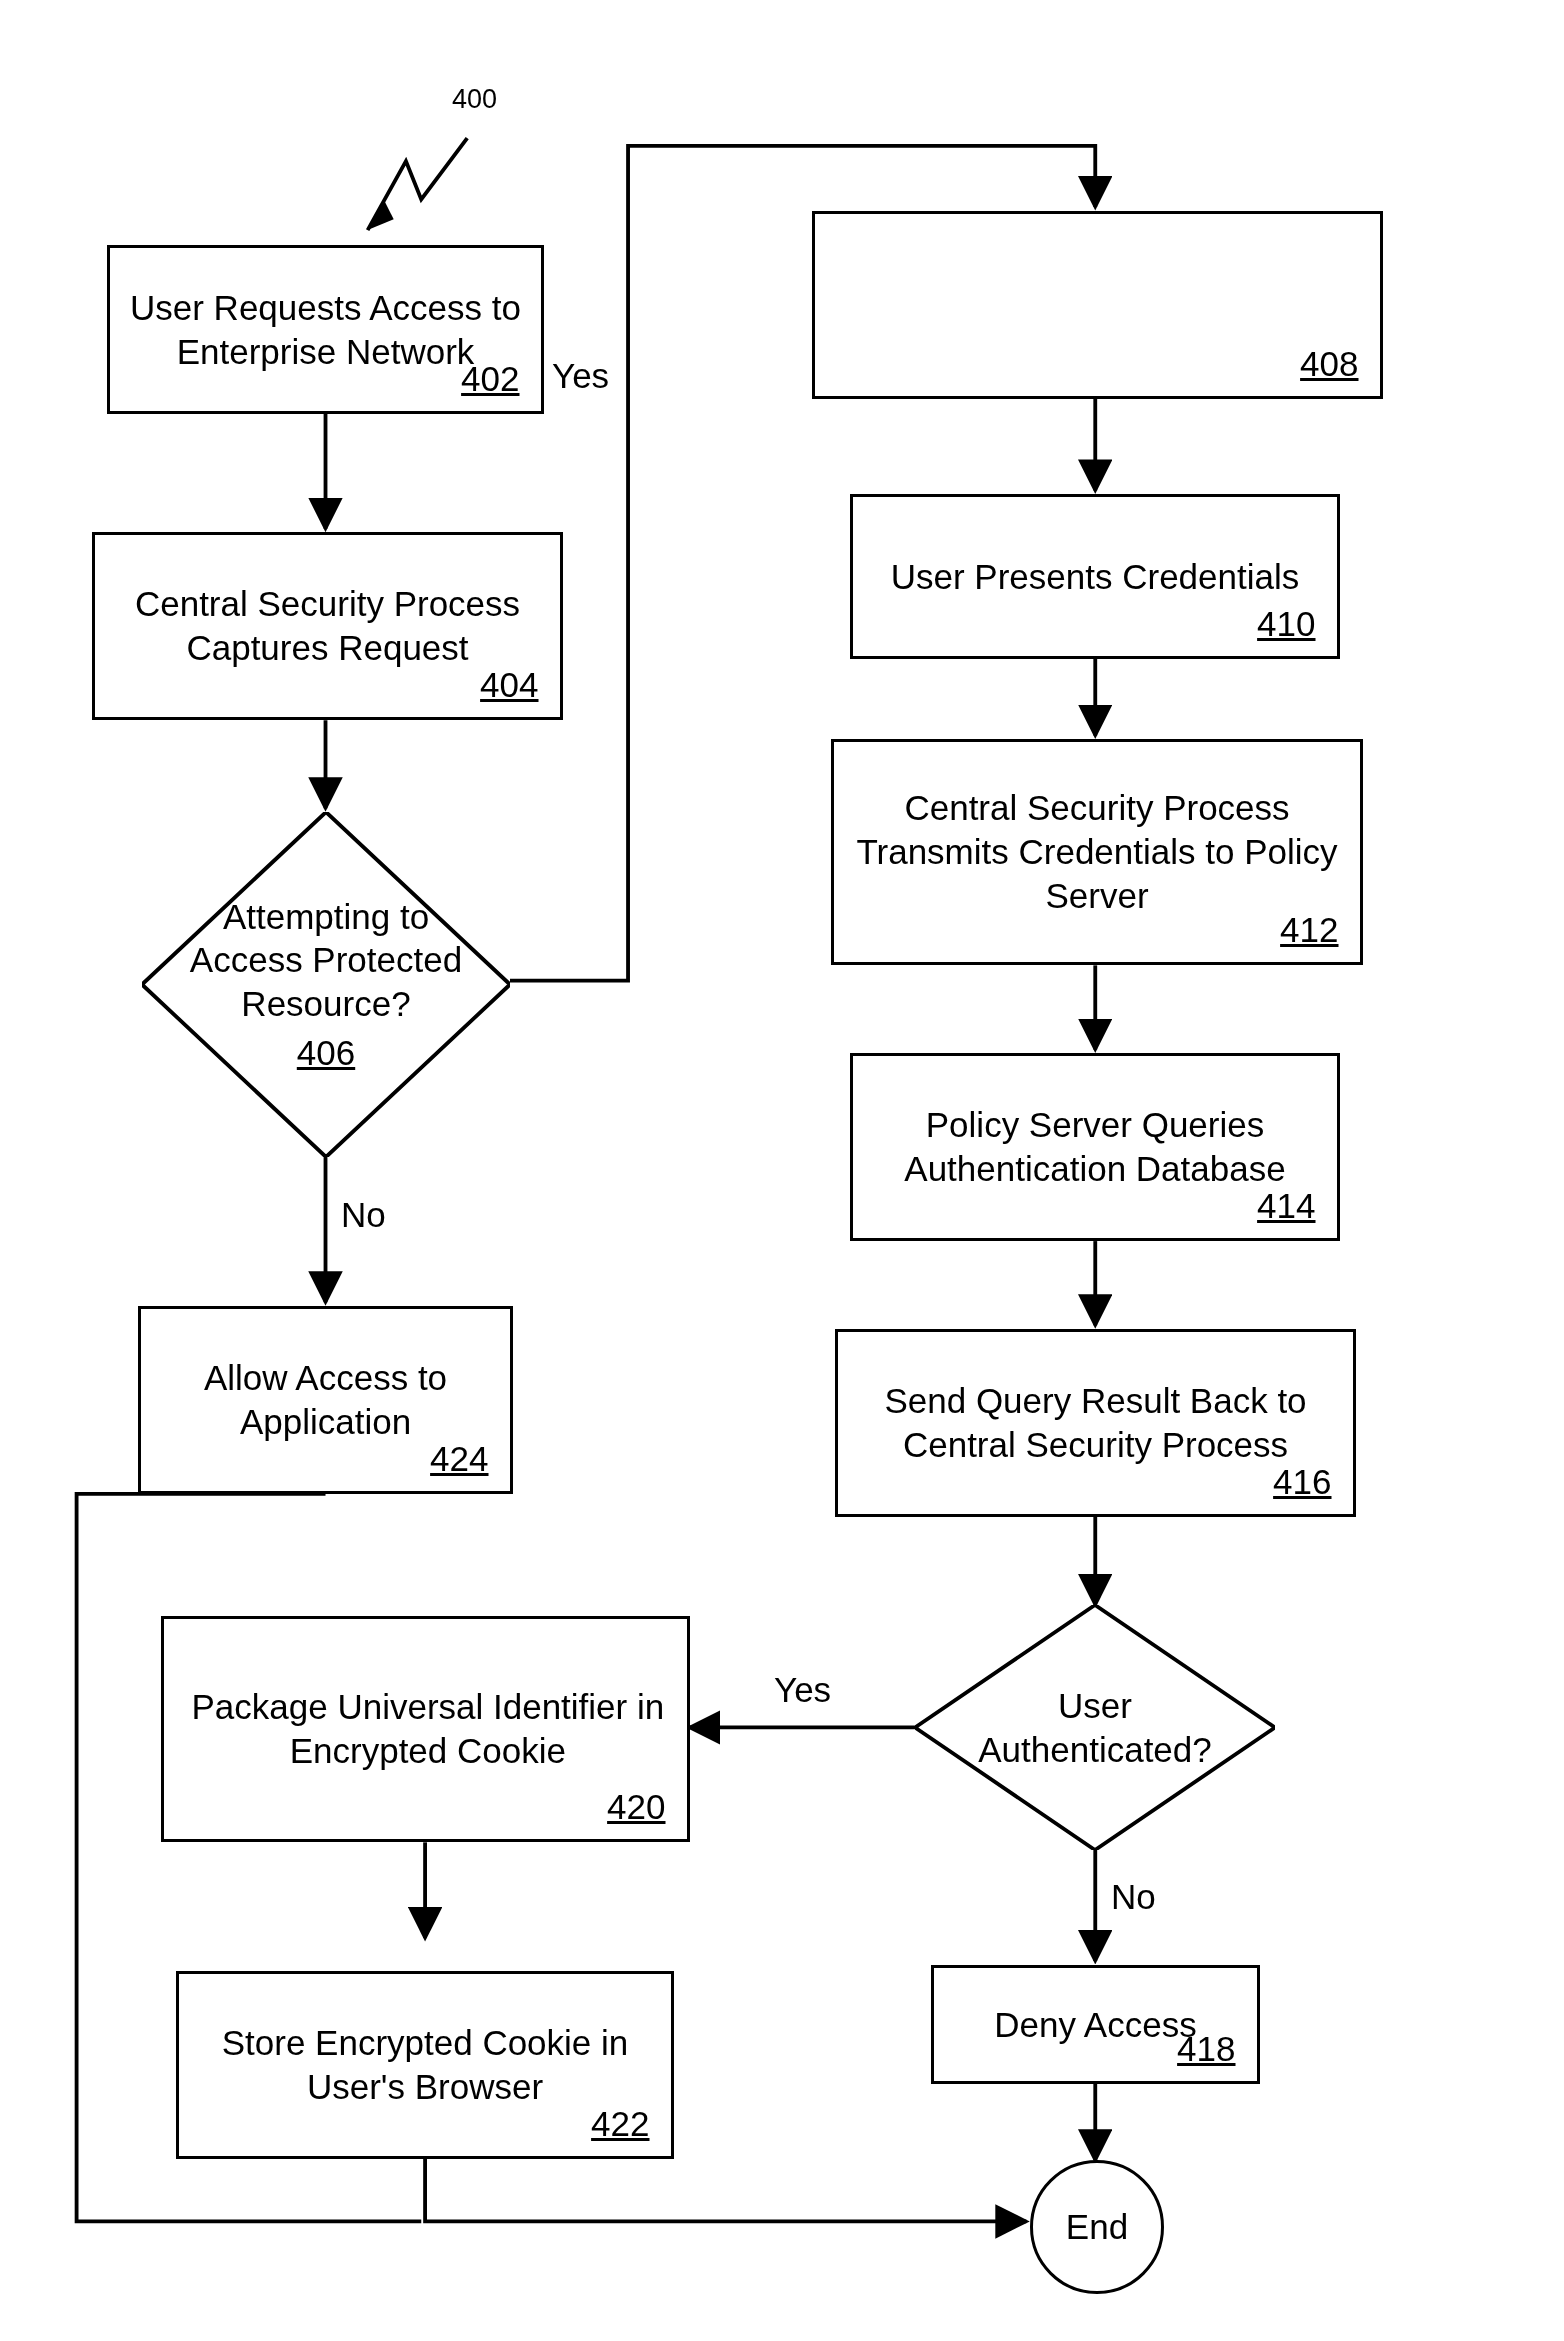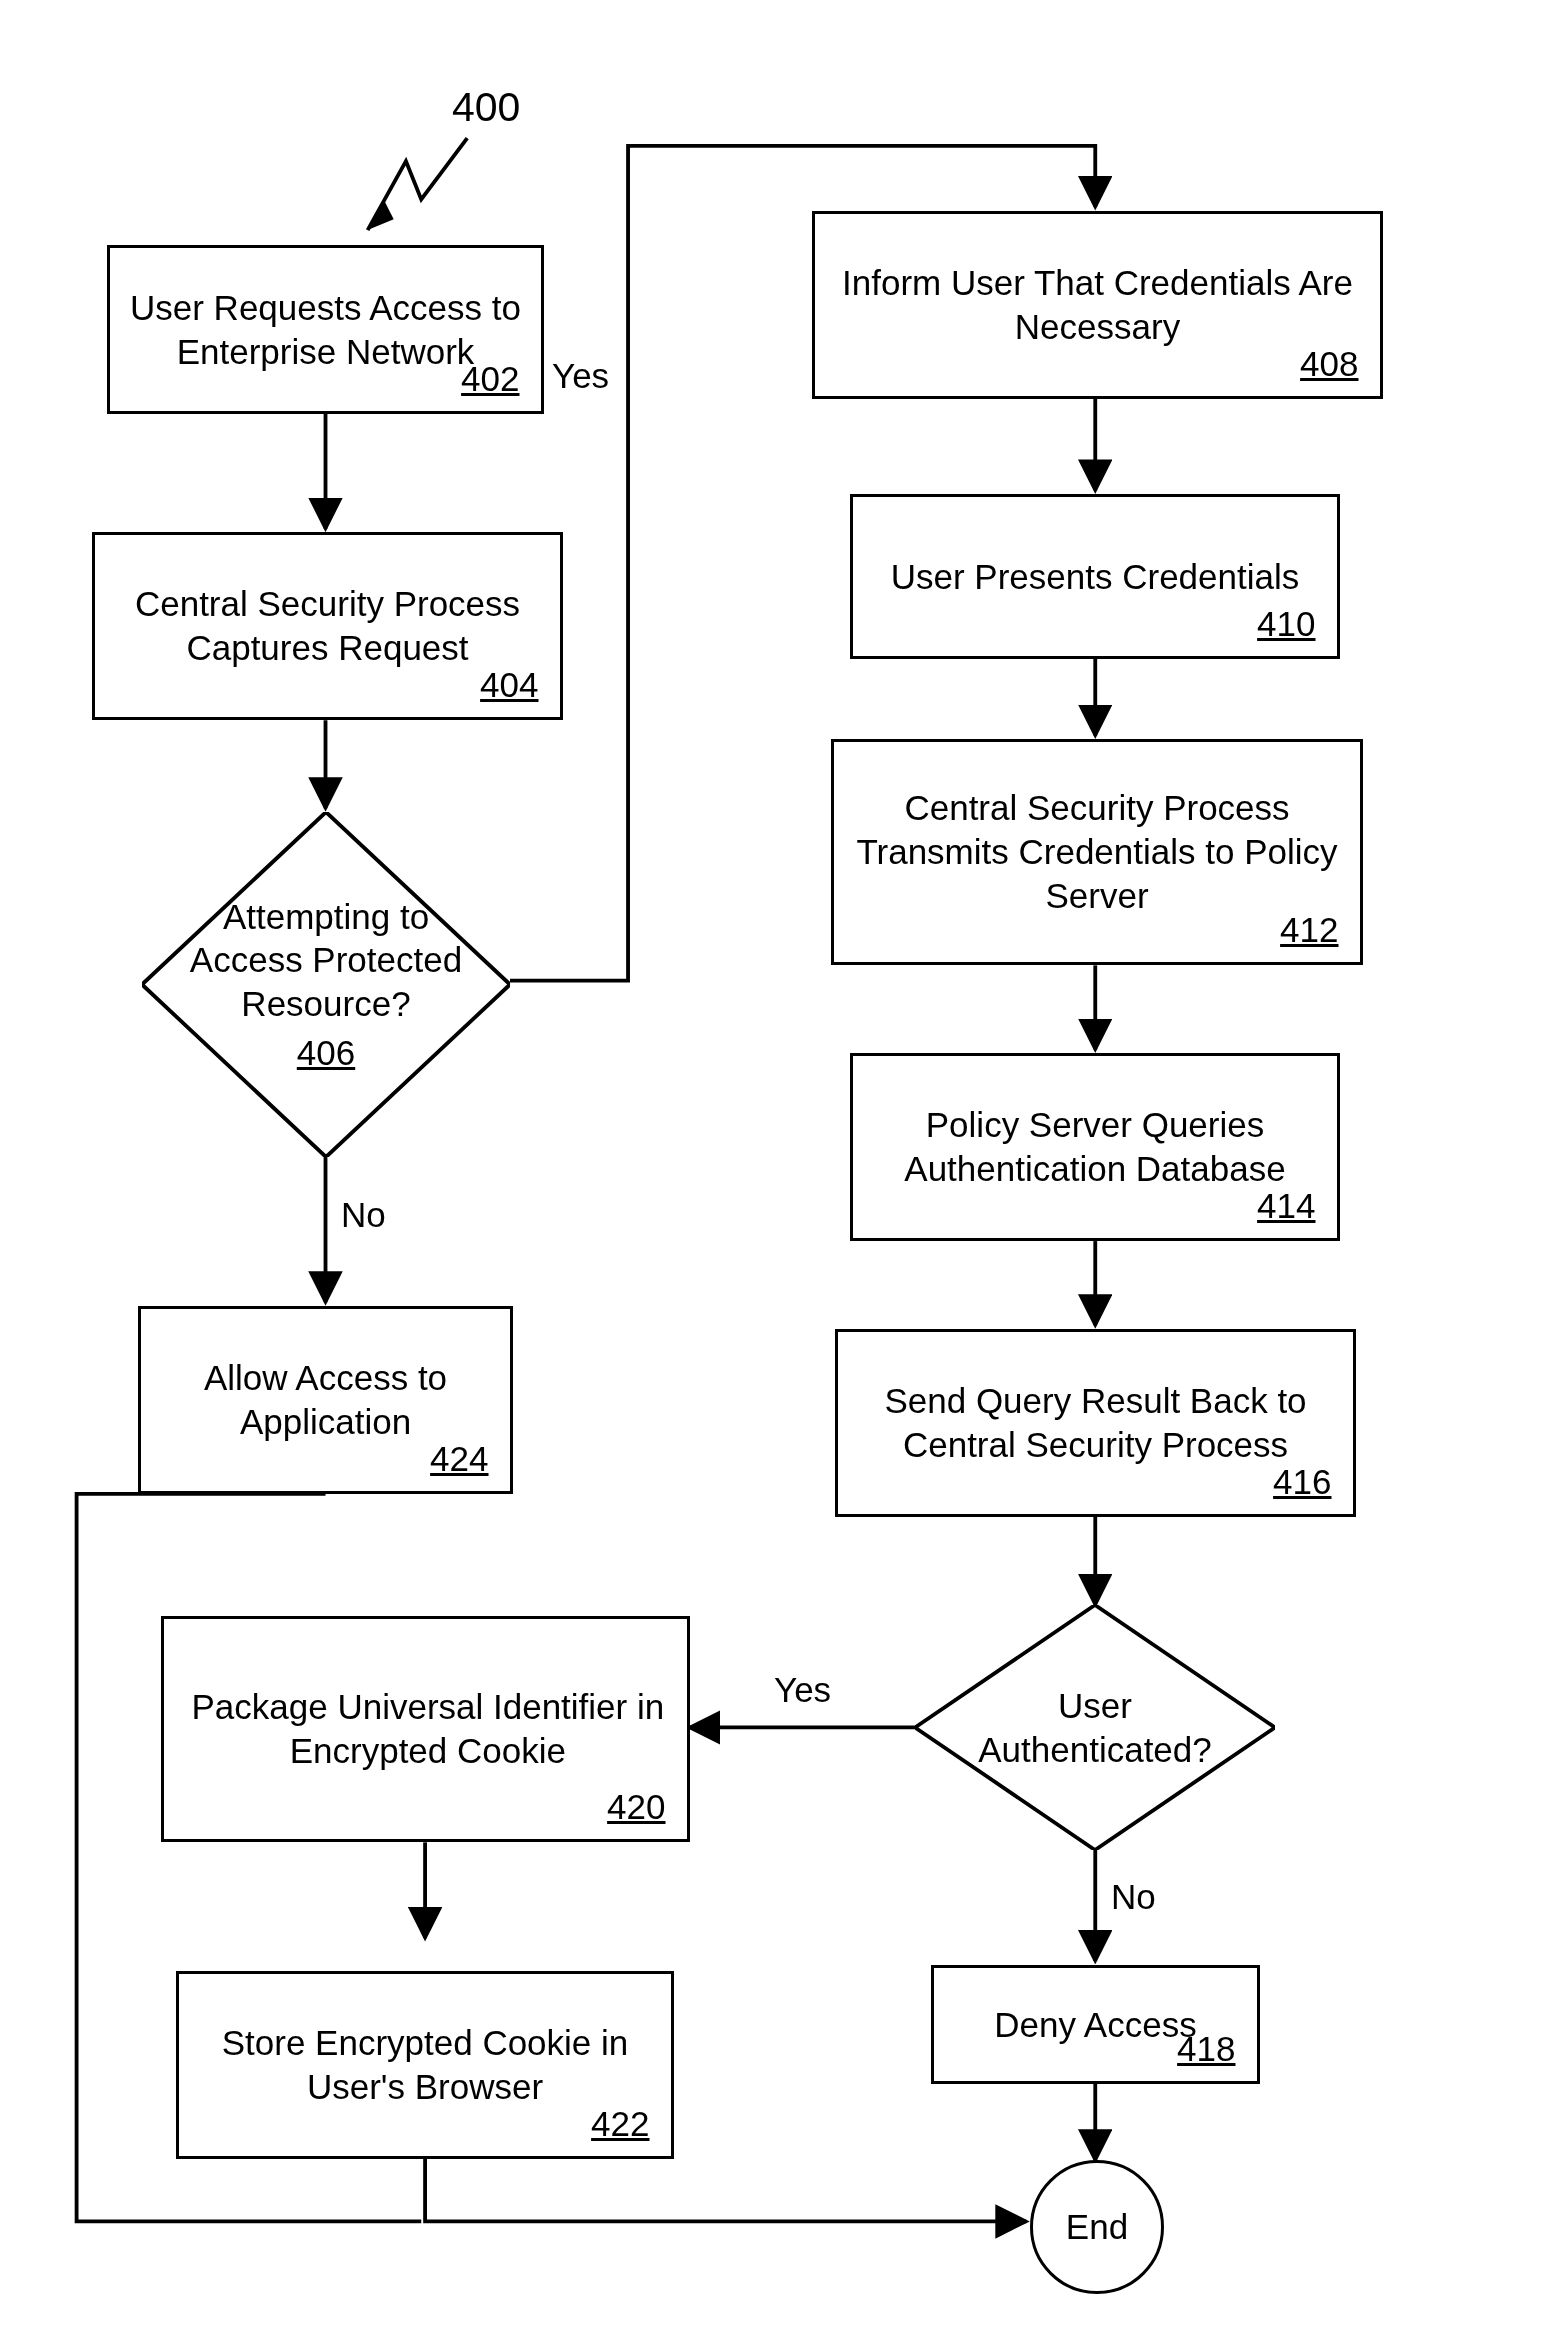--- a/index.html
+++ b/index.html
@@ -74,21 +74,21 @@
     border-radius: 50%;
     display: flex;
     align-items: center;
     justify-content: center;
     font-size: 35px;
     background: #fff;
     box-sizing: border-box;
   }
   .fignum {
     position: absolute;
-    font-size: 41px;
+    font-size: 27px;
   }
   svg.wires {
     position: absolute;
     left: 0;
     top: 0;
   }
 </style>
 </head>
 <body>
 
@@ -161,21 +161,20 @@
 
   <div class="label" style="left:552px; top:356px;">Yes</div>
   <div class="label" style="left:341px; top:1195px;">No</div>
 
   <div class="box" style="left:138px; top:1306px; width:375px; height:188px;">
     <div>Allow Access to Application</div>
     <div class="ref">424</div>
   </div>
 
   <div class="box" style="left:812px; top:211px; width:571px; height:188px;">
-    <div>Inform User That Credentials Are Necessary</div>
     <div class="ref">408</div>
   </div>
 
   <div class="box" style="left:850px; top:494px; width:490px; height:165px;">
     <div>User Presents Credentials</div>
     <div class="ref">410</div>
   </div>
 
   <div class="box" style="left:831px; top:739px; width:532px; height:226px;">
     <div>Central Security Process Transmits Credentials to Policy Server</div>

